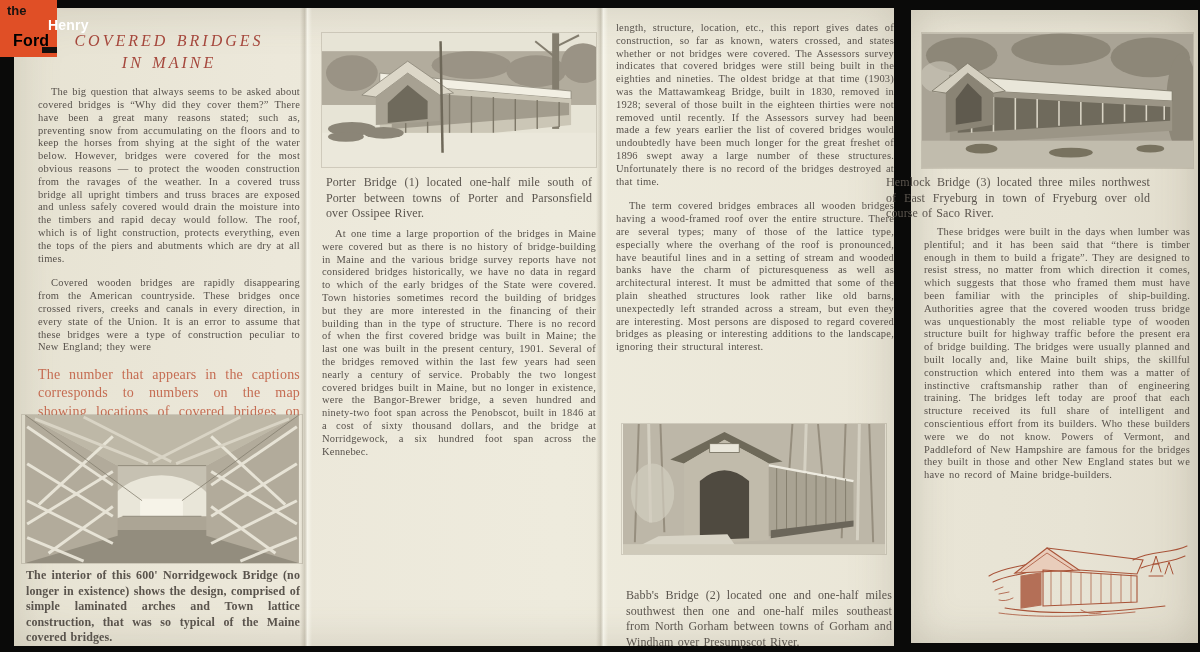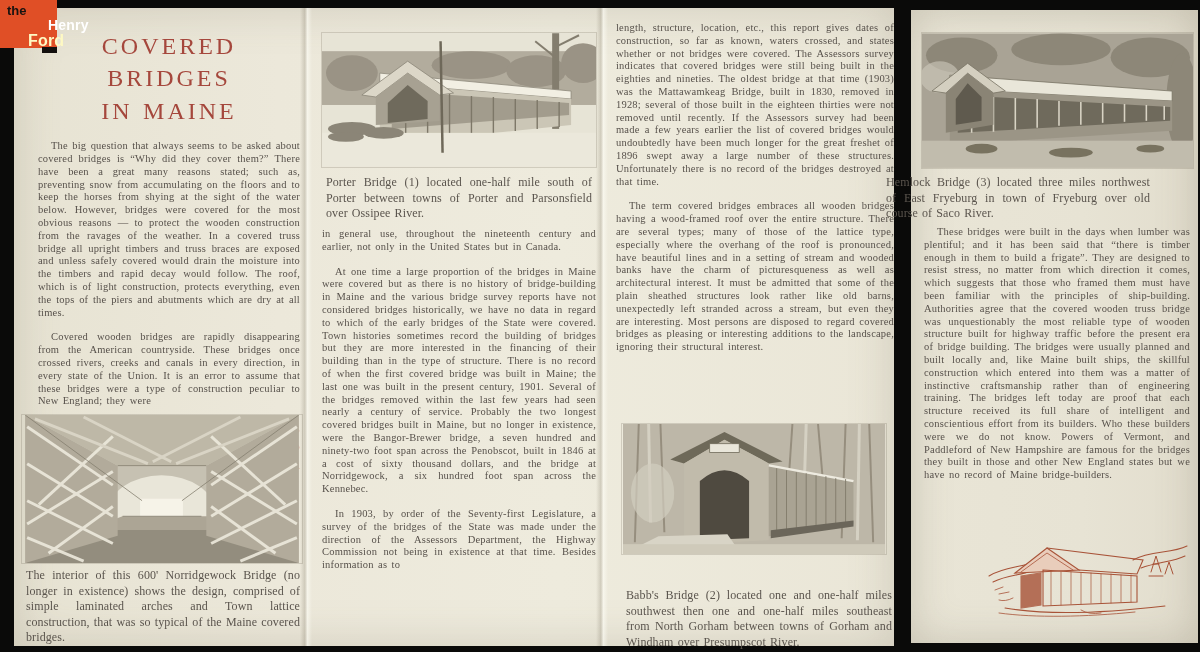--- a/index.html
+++ b/index.html
@@ -21,38 +21,38 @@
     background:linear-gradient(90deg,#e9e5d6 0%,#e7e3d4 60%,#e2ddcd 100%);
     box-shadow:inset 0 0 40px rgba(110,100,80,.26);
   }
   .fold {
     position:absolute; top:0; bottom:0; width:12px;
     background:linear-gradient(90deg,rgba(90,80,60,0) 0%,rgba(90,80,60,.20) 40%,rgba(255,255,248,.55) 62%,rgba(90,80,60,0) 100%);
   }
   #fold1 { left:286px; } #fold2 { left:582px; }
 
   
-  #logo { position:absolute; left:0; top:0; width:57px; height:48px; background:#e04f26; z-index:6;padding-left:24px; }
+  #logo { position:absolute; left:0; top:0; width:57px; height:57px; background:#e04f26; z-index:6;padding-left:24px; }
   #logo .the  { position:absolute; left:7px;  top:3px;  color:#181310; font:700 13px "Liberation Sans",sans-serif; }
   #logo .henry{ position:absolute; left:20px; top:17px; color:#ffffff; font:700 14px "Liberation Sans",sans-serif; letter-spacing:.2px;margin-left:28px; }
-  #logo .ford { position:absolute; left:28px; top:32px; color:#fef9c3; font:700 16px "Liberation Sans",sans-serif; letter-spacing:.2px; }
+  #logo .ford { position:absolute; left:13px; top:32px; color:#000000; font:700 16px "Liberation Sans",sans-serif; letter-spacing:.2px; }
   #logo .bar  { position:absolute; right:0; top:47px; width:15px; height:6px; background:#13100e; }
 
   .col {
     position:absolute; color:#57514b;
     font-size:10.5px; line-height:1.22;
     text-align:justify; letter-spacing:.2px; word-spacing:1.5px;
     z-index:3;
   }
   .col p + p { margin-top:12px; }
   p.indent { text-indent:13px; }
   .pagetitle {
     color:#a5473c; font-weight:400;
-    font-size:24px; line-height:1.35; letter-spacing:3px;
-    text-align:center; margin-bottom:13px;
+    font-size:16px; line-height:1.35; letter-spacing:3px;
+    text-align:center; margin-bottom:13px;font-style:italic;
   }
   .note { color:#c56c52; font-size:14px; line-height:1.3; margin-top:9px; word-spacing:1px; }
   .caption {
     position:absolute; color:#5a544d;
     font-size:12px; line-height:1.3;
     text-align:justify; word-spacing:1px; letter-spacing:.1px;
     z-index:3;
   }
   .photo { position:absolute; z-index:3; box-shadow:0 0 0 1px rgba(120,112,95,.25); }
   .photo svg { display:block; width:100%; height:100%; }
@@ -118,21 +118,21 @@
         <line x1="221" y1="2" x2="131" y2="48"></line>
     </g>
     <g stroke="#847e6f" stroke-width="1" opacity="0.8">
       <line x1="0" y1="0" x2="120" y2="88"></line>
         <line x1="281" y1="0" x2="161" y2="88"></line>
       <line x1="95" y1="52" x2="186" y2="52"></line>
         <line x1="100" y1="104" x2="181" y2="104"></line>
     </g>
   </svg>
 </figure>
-<figcaption class="caption" style="left:26px; top:568px; width:274px;">The interior of this 600' Norridgewock Bridge (no longer in existence) shows the design, comprised of simple laminated arches and Town lattice construction, that was so typical of the Maine covered bridges.</figcaption>
+<figcaption class="caption" style="left:26px; top:568px; width:274px;font-weight:bold;">The interior of this 600' Norridgewock Bridge (no longer in existence) shows the design, comprised of simple laminated arches and Town lattice construction, that was so typical of the Maine covered bridges.</figcaption>
 
 <figure class="photo" style="left:322px; top:33px; width:274px; height:134px;">
   <svg viewBox="0 0 275 134">
     <rect width="275" height="134" fill="#e7e4d6"></rect>
     <rect y="18" width="275" height="54" fill="#b2ac9d"></rect>
     <g fill="#9a9385">
       <ellipse cx="30" cy="40" rx="26" ry="18"></ellipse>
         <ellipse cx="150" cy="32" rx="40" ry="14"></ellipse>
       <ellipse cx="215" cy="38" rx="30" ry="16"></ellipse>
         <ellipse cx="262" cy="30" rx="22" ry="20"></ellipse>
@@ -161,23 +161,21 @@
       <ellipse cx="30" cy="96" rx="24" ry="7"></ellipse>
         <ellipse cx="62" cy="100" rx="20" ry="6"></ellipse>
       <ellipse cx="24" cy="104" rx="18" ry="5"></ellipse>
     </g>
     <line x1="119" y1="8" x2="121" y2="120" stroke="#6e6859" stroke-width="2.5"></line>
   </svg>
 </figure>
 <figcaption class="caption" style="left:326px; top:175px; width:266px;">Porter Bridge (1) located one-half mile south of Porter between towns of Porter and Parsonsfield over Ossipee River.</figcaption>
 
 <div class="col" style="left:322px; top:228px; width:274px;">
-  <p>in general use, throughout the nineteenth century and earlier, not only in the United States but in Canada.</p>
   <p class="indent">At one time a large proportion of the bridges in Maine were covered but as there is no history of bridge-building in Maine and the various bridge survey reports have not considered bridges historically, we have no data in regard to which of the early bridges of the State were covered.  Town histories sometimes record the building of bridges but they are more interested in the financing of their building than in the type of structure.  There is no record of when the first covered bridge was built in Maine; the last one was built in the present century, 1901.  Several of the bridges removed within the last few years had seen nearly a century of service.  Probably the two longest covered bridges built in Maine, but no longer in existence, were the Bangor-Brewer bridge, a seven hundred and ninety-two foot span across the Penobscot, built in 1846 at a cost of sixty thousand dollars, and the bridge at Norridgewock, a six hundred foot span across the Kennebec.</p>
-  <p class="indent">In 1903, by order of the Seventy-first Legislature, a survey of the bridges of the State was made under the direction of the Assessors Department, the Highway Commission not being in existence at that time.  Besides information as to</p>
 </div>
 
 <div class="col" style="left:616px; top:22px; width:278px;">
   <p>length, structure, location, etc., this report gives dates of construction, so far as known, waters crossed, and states whether or not bridges were covered.  The Assessors survey indicates that covered bridges were still being built in the eighties and nineties.  The oldest bridge at that time (1903) was the Mattawamkeag Bridge, built in 1830, removed in 1928; several of those built in the eighteen thirties were not removed until recently.  If the Assessors survey had been made a few years earlier the list of covered bridges would undoubtedly have been much longer for the great freshet of 1896 swept away a large number of these structures.  Unfortunately there is no record of the bridges destroyed at that time.</p>
   <p class="indent">The term covered bridges embraces all wooden bridges having a wood-framed roof over the entire structure.  There are several types; many of those of the lattice type, especially where the overhang of the roof is pronounced, have beautiful lines and in a setting of stream and wooded banks have the charm of picturesqueness as well as architectural interest.  It must be admitted that some of the plain sheathed structures look rather like old barns, unexpectedly left stranded across a stream, but even they are interesting.  Most persons are disposed to regard covered bridges as pleasing or interesting additions to the landscape, ignoring their structural interest.</p>
 </div>
 
 <figure class="photo" style="left:622px; top:424px; width:264px; height:130px;">
   <svg viewBox="0 0 266 132">
     <rect width="266" height="132" fill="#bdb7a8"></rect>

